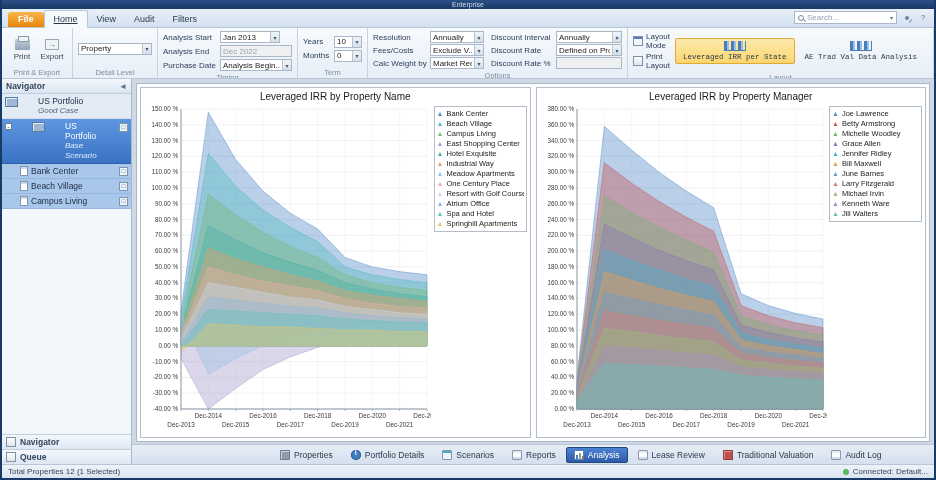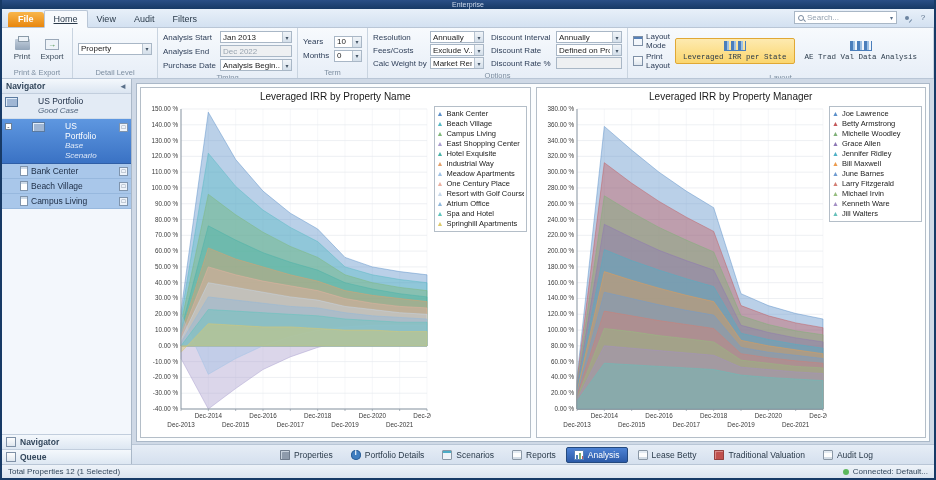--- a/index.html
+++ b/index.html
@@ -149,21 +149,21 @@
           <span class="arrow">▾</span>
         </div>
       </div>
       <div class="rgroup-label">Detail Level</div>
     </div>
 
     <div class="rgroup">
       <div class="rgroup-body" style="flex-direction:column; align-items:stretch; justify-content:center;">
         <div class="frow">
           <span class="flabel" style="width:56px;">Analysis Start</span>
-          <div class="field" style="width:72px;">
+          <div class="field" style="width:60px;">
             <span class="fval">Jan 2013</span>
             <span class="arrow">▾</span>
           </div>
         </div>
         <div class="frow">
           <span class="flabel" style="width:56px;">Analysis End</span>
           <div class="field disabled" style="width:72px;">
             <span class="fval">Dec 2022</span>
           </div>
         </div>
@@ -626,21 +626,21 @@
           <div class="btab">
             <span class="mini-ico report-icon"></span>
             <span>Reports</span>
           </div>
           <div class="btab active">
             <span class="mini-ico analysis-chart-icon"></span>
             <span>Analysis</span>
           </div>
           <div class="btab">
             <span class="mini-ico lease-review-icon"></span>
-            <span>Lease Betty</span>
+            <span>Lease Review</span>
           </div>
           <div class="btab">
             <span class="mini-ico valuation-icon"></span>
             <span>Traditional Valuation</span>
           </div>
           <div class="btab">
             <span class="mini-ico audit-log-icon"></span>
             <span>Audit Log</span>
           </div>
         </div>

